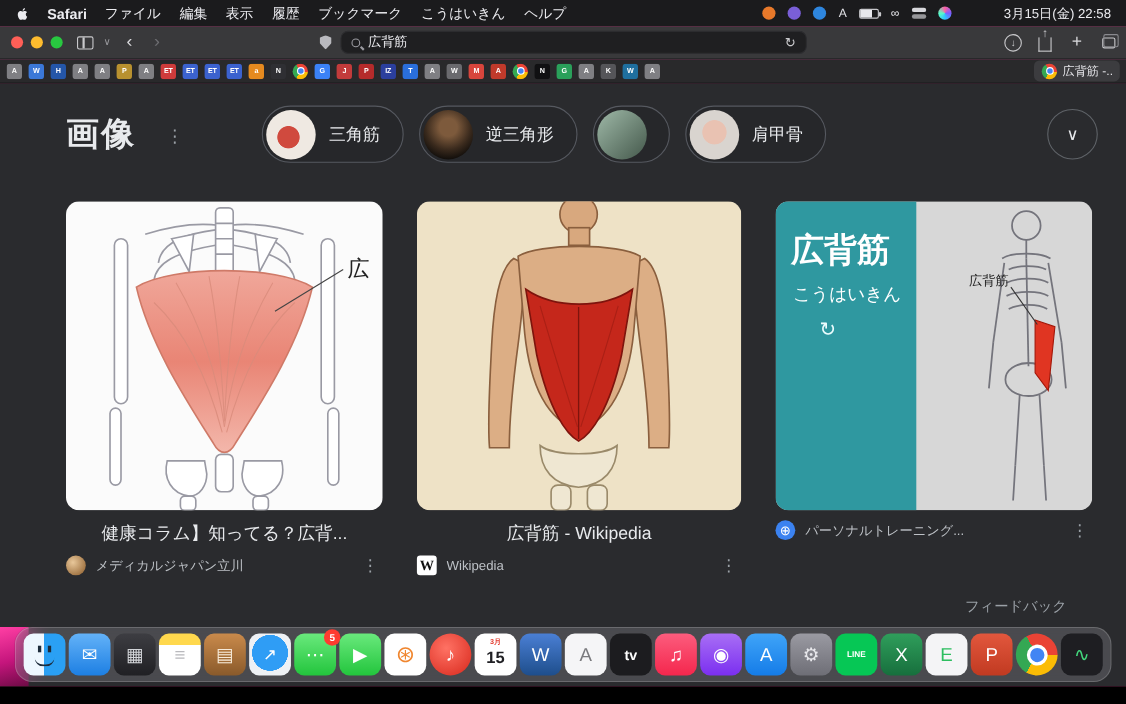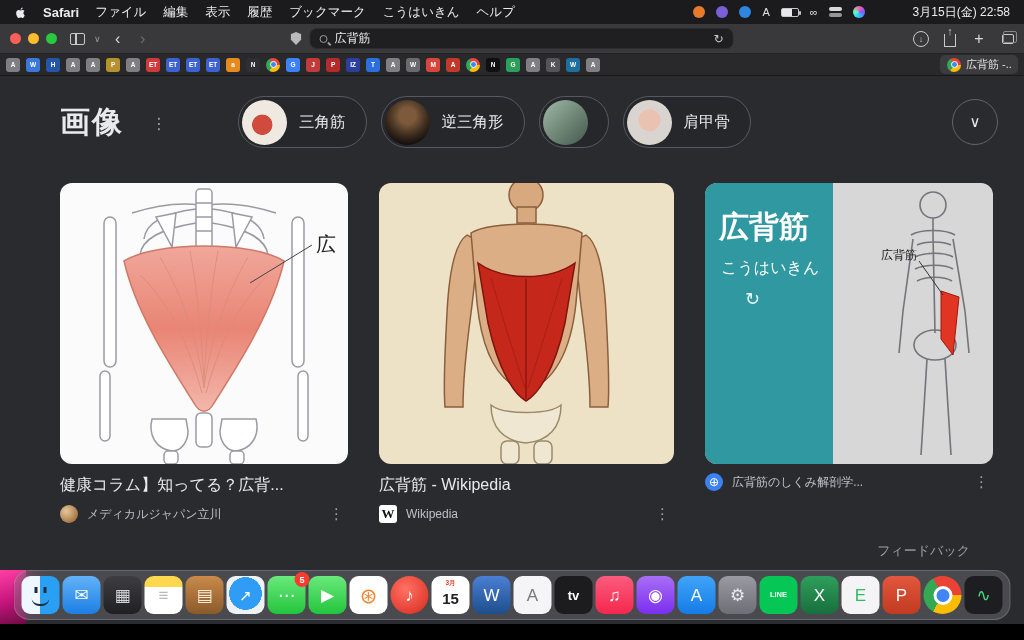--- a/index.html
+++ b/index.html
@@ -84,21 +84,21 @@
   .t3 { background:linear-gradient(135deg,#9fb9a8,#44584b); }
   .t4 { background:radial-gradient(circle at 50% 45%,#e9c2b2 0 32%,#d9d4cf 34%); }
   .chip-label { color:#e8eaed; font-size:15.5px; white-space:nowrap; }
   .chip-expand { width:46px; height:46px; border-radius:50%; border:1px solid #5f6368; background:transparent;
     color:#e8eaed; font-size:15px; display:flex; align-items:center; justify-content:center; margin-left:auto; flex:none; cursor:pointer; }
 
   .results { position:absolute; left:60px; top:107px; display:flex; gap:31px; }
   .result { width:288px; } .result.mid { width:295px; }
   .thumb-card { display:block; height:281px; border-radius:12px; overflow:hidden; line-height:0; }
   .thumb-card svg { display:block; }
-  .result-title { margin-top:11px; color:#e8eaed; font-size:16px; white-space:nowrap; overflow:hidden; }
+  .result-title { margin-top:11px; color:#e8eaed; font-size:16px; white-space:nowrap; overflow:hidden;text-align:center; }
   .source-row { margin-top:9px; display:flex; align-items:center; gap:9px; }
   .src-favicon { width:18px; height:18px; flex:none; display:flex; align-items:center; justify-content:center; }
   .fv1 { border-radius:50%; background:radial-gradient(circle at 35% 35%,#e8c79a,#8a5a28); }
   .fv2 { border-radius:3px; background:#fff; color:#111; font-family:"Liberation Serif",serif; font-size:13px; font-weight:700; }
   .fv3 { border-radius:50%; background:#3b82f0; color:#fff; font-size:12px; }
   .fv3::after { content:"⊕"; }
   .src-name { color:#bdc1c6; font-size:12px; white-space:nowrap; overflow:hidden; }
   .dots { margin-left:auto; color:#9aa0a6; font-size:15px; padding-right:4px; }
   .feedback { position:absolute; top:466px; right:54px; color:#9aa0a6; font-size:13px; }
 
@@ -382,21 +382,21 @@
               <line x1="218" y1="240" x2="216" y2="272"></line>
               <line x1="244" y1="240" x2="246" y2="272"></line>
             </g>
             <path d="M236 108 L254 114 L248 172 L236 156 Z" fill="#e03522" stroke="#a31608"></path>
             <line x1="214" y1="78" x2="238" y2="112" stroke="#333" stroke-width="1"></line>
             <text x="176" y="76" font-size="12" fill="#1a1a1a">広背筋</text>
           </svg>
         </a>
         <div class="source-row">
           <span class="src-favicon fv3"></span>
-          <span class="src-name">広背筋のしくみ解剖学...</span>
+          <span class="src-name">パーソナルトレーニング...</span>
           <span class="dots">⋮</span>
         </div>
       </div>
 
     </div>
 
     <span class="feedback">フィードバック</span>
   </main>
 
   <div class="wall-sliver"></div>

